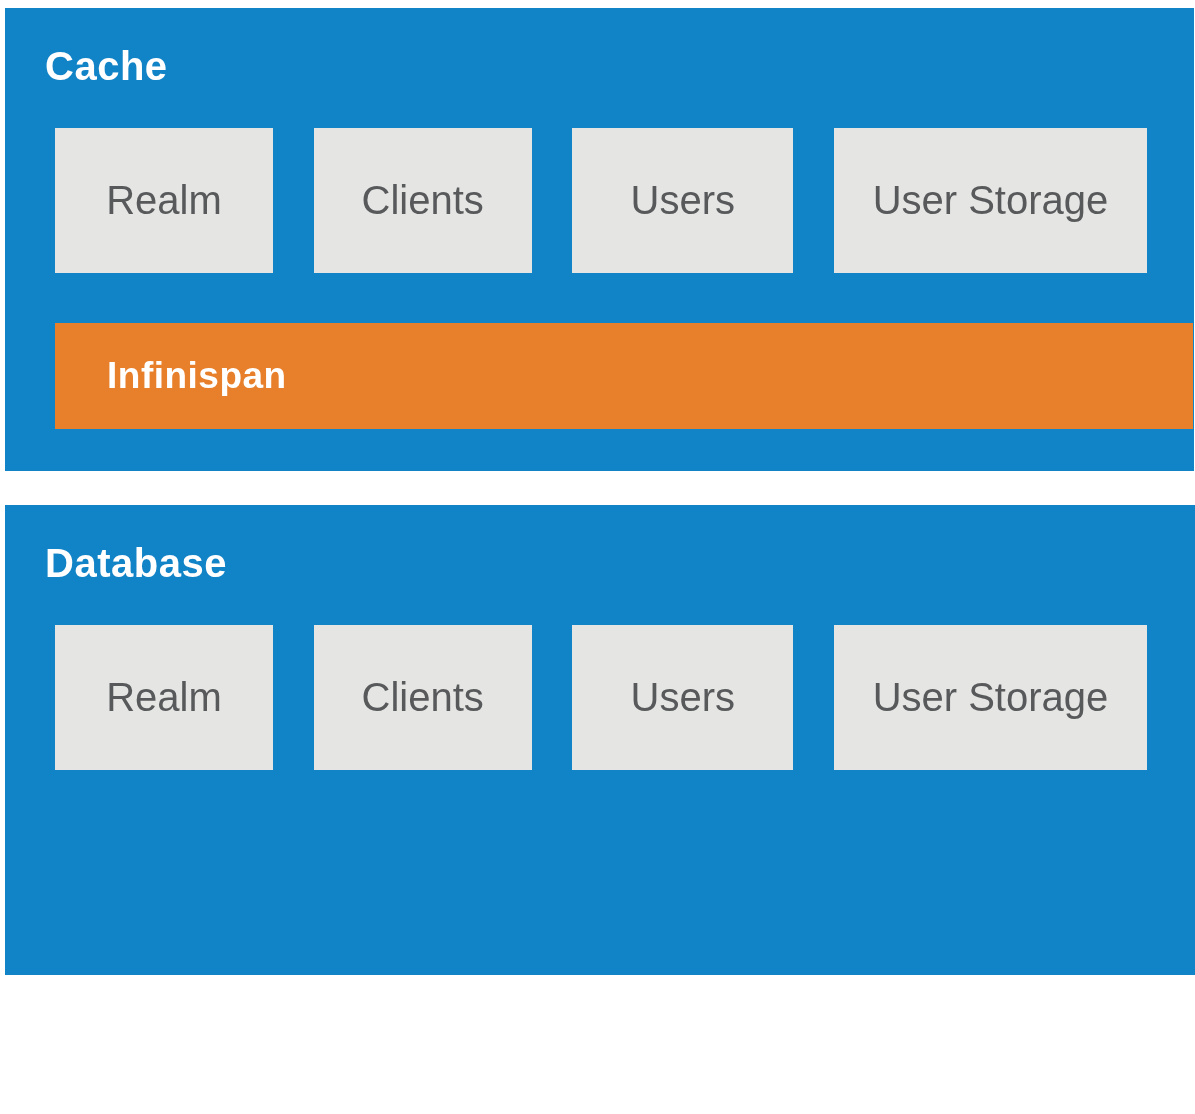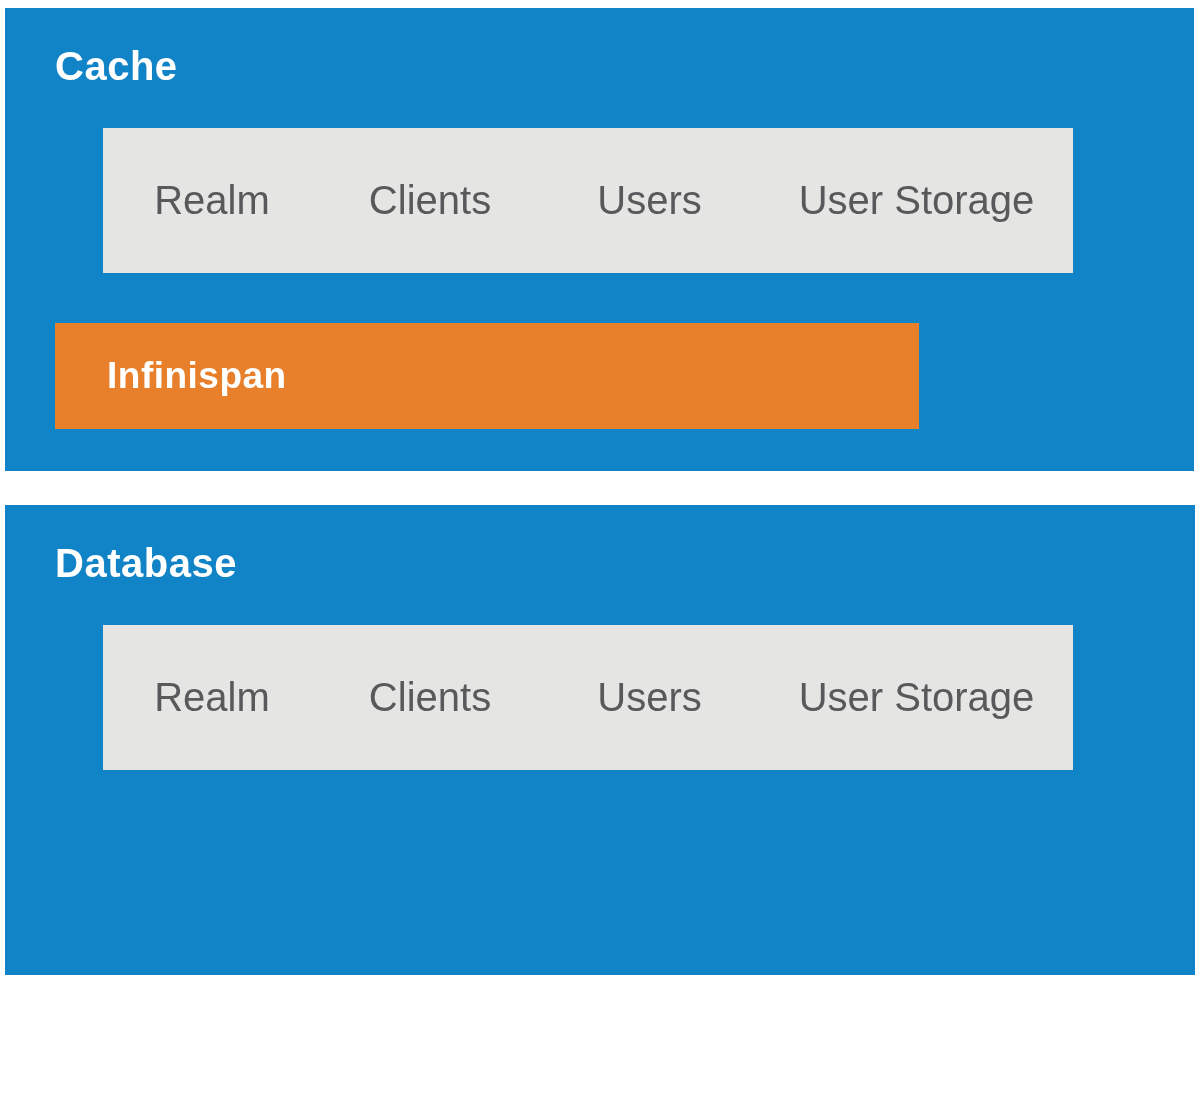--- a/index.html
+++ b/index.html
@@ -24,61 +24,61 @@
     left: 5px;
     width: 1189px;
     background: #1183c7;
   }
   .panel-cache    { top: 8px;    height: 463px; }
   .panel-database { top: 505px;  height: 470px; padding-left: 12px; }
   .panel-spi      { top: 1010px; height: 98px;
                     display: flex; align-items: center; }
   .panel-title {
     position: absolute;
-    left: 50px;
+    left: 40px;
     top: 36px;
     color: #ffffff;
     font-size: 40px;
     font-weight: bold;
     line-height: 1.1;
     letter-spacing: 0.5px;
   }
   .panel-spi .panel-title {
     position: static;
     margin-left: 50px;
     top: auto;
   }
   .box-row {
     position: absolute;
     left: 50px;
     top: 120px;
     width: 1092px;
     height: 164px;
     display: flex;
-    margin-left: 48px;
+    justify-content: space-between;
   }
   .component-box {
     background: #e5e5e4;
     height: 145px;
     display: flex;
     align-items: center;
     justify-content: center;
     color: #58595b;
     font-size: 40px;
     font-weight: 400;
   }
   .component-box:nth-child(1) { width: 218px; }
   .component-box:nth-child(2) { width: 218px; }
   .component-box:nth-child(3) { width: 221px; }
   .component-box:nth-child(4) { width: 313px; }
   .layer-bar {
     position: absolute;
     left: 50px;
     top: 315px;
-    width: 864px;
+    width: 1138px;
     height: 106px;
     background: #e8802b;
     display: flex;
     align-items: center;
   }
   .layer-bar-label {
     margin-left: 52px;
     color: #ffffff;
     font-size: 37px;
     font-weight: bold;

